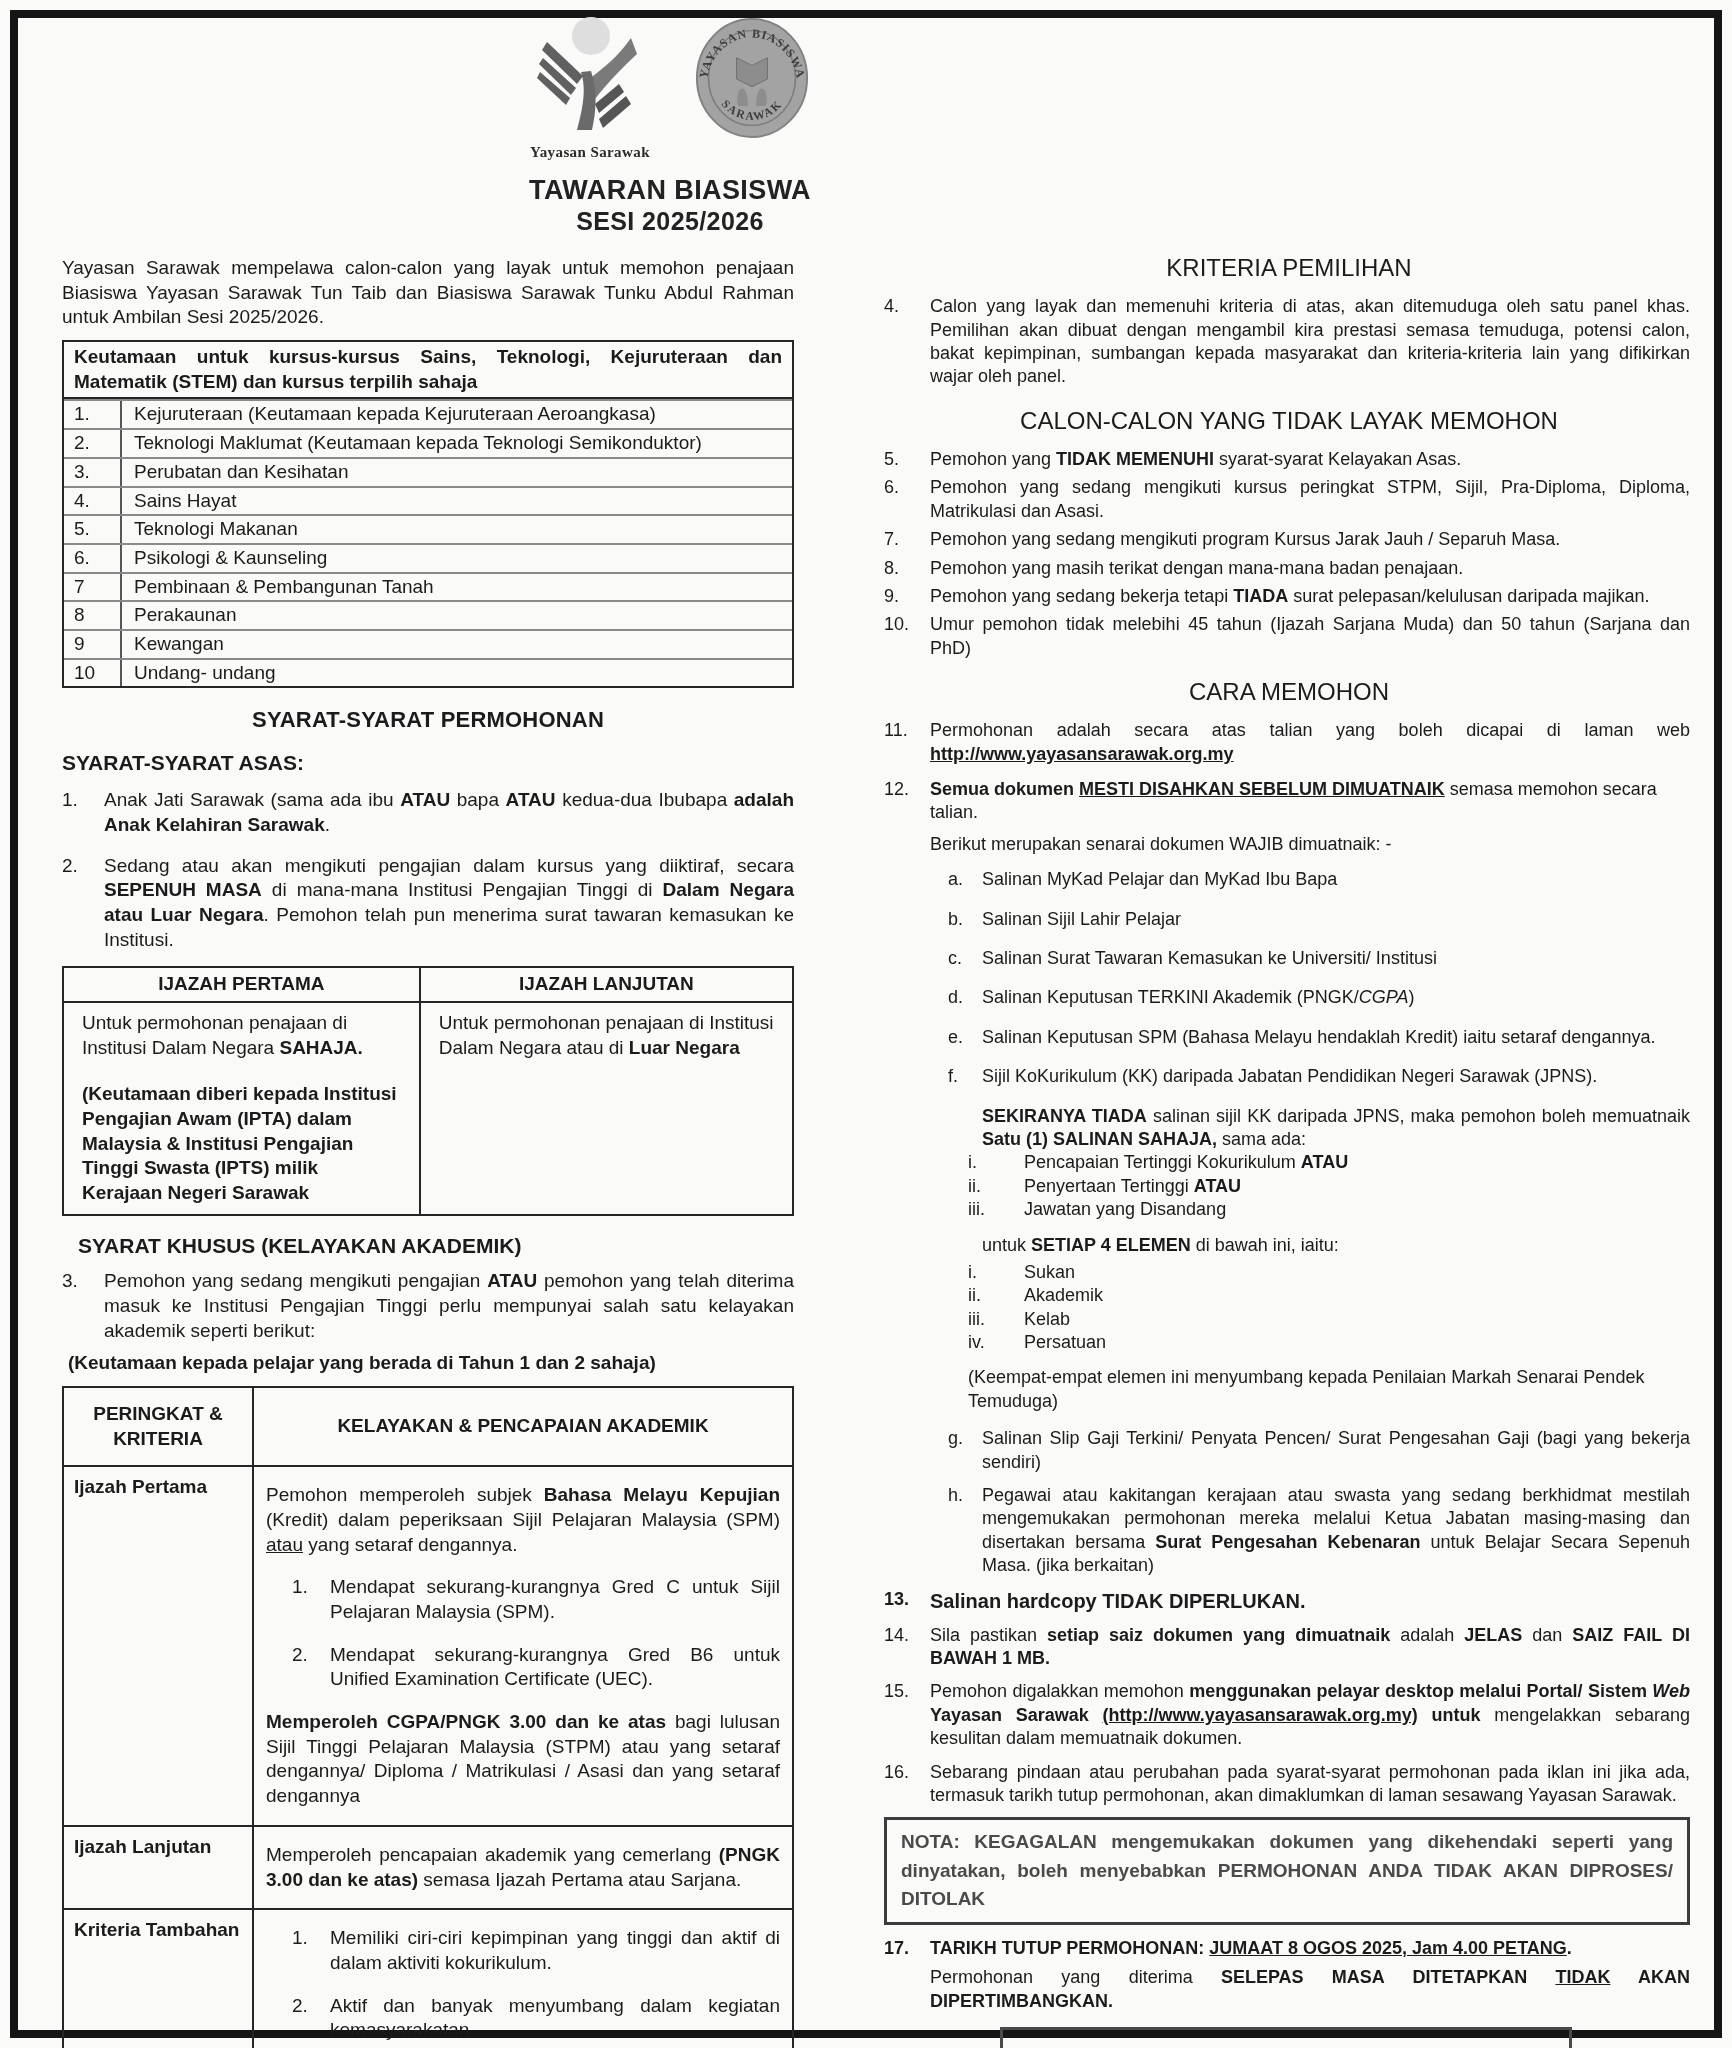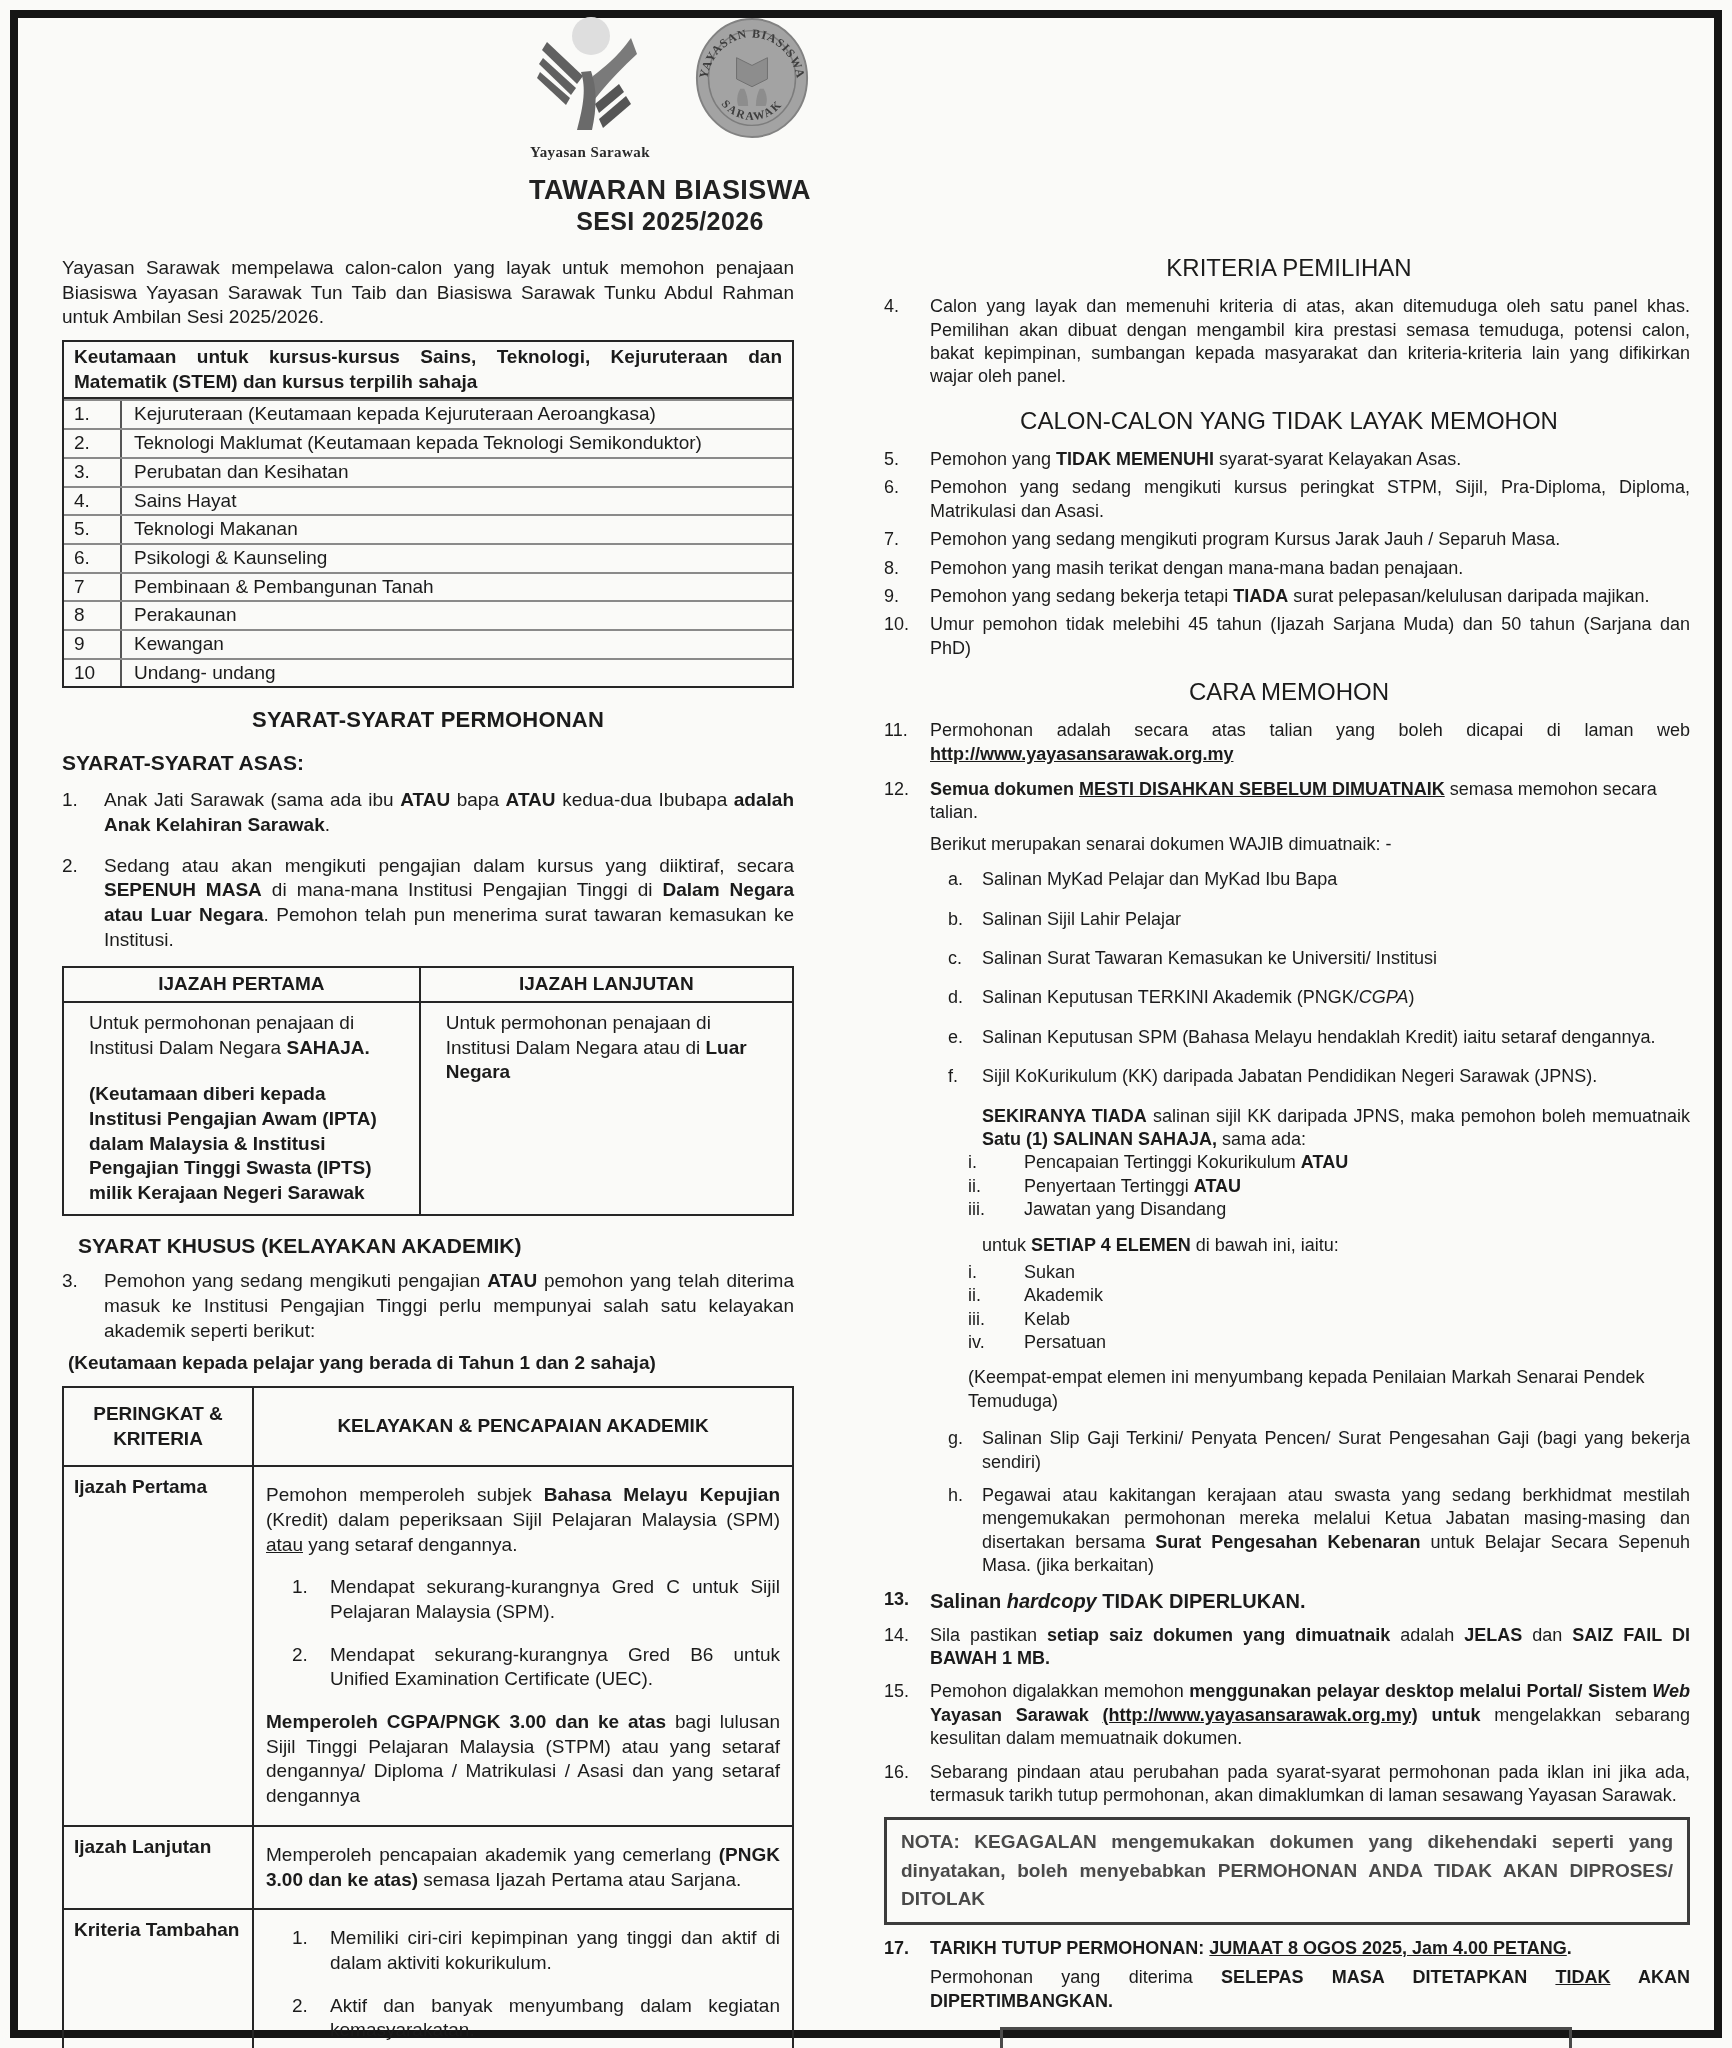--- a/index.html
+++ b/index.html
@@ -27,21 +27,21 @@
   
   .tbl{border:2px solid #262626;margin-bottom:14px;}
   .stem-head{padding:3px 10px;border-bottom:2px solid #262626;}
   .stem-row{display:grid;grid-template-columns:58px 1fr;border-top:2px solid #8a8a8a;}
   .stem-row:first-of-type{border-top:none;}
   .stem-no{padding:1px 0 1px 10px;border-right:2px solid #555;}
   .stem-tx{padding:1px 12px;}
   .ij{display:grid;grid-template-columns:49% 51%;}
   .ij-h{padding:4px 8px;text-align:center;font-weight:bold;border-bottom:2px solid #262626;}
   .ij-h.l, .ij-c.l{border-right:2px solid #262626;}
-  .ij-c{padding:8px 25px;}
+  .ij-c{padding:8px 18px;}
   .ak .ak-r{display:grid;grid-template-columns:190px 1fr;}
   .ak .ak-r + .ak-r{border-top:2px solid #262626;}
   .ak-l{border-right:2px solid #262626;padding:8px 10px;font-weight:bold;}
   .ak-c{padding:16px 12px;}
   .ak-head .ak-l,.ak-head .ak-c{text-align:center;padding:14px 8px;display:flex;align-items:center;justify-content:center;}
   .sub{display:grid;grid-template-columns:38px 1fr;margin:18px 0 0 26px;}
   .sub.first{margin-top:0;}
   
   .doc{display:grid;grid-template-columns:34px 1fr;margin:0 0 16px 64px;}
   .sek{margin-left:98px;}
@@ -329,21 +329,21 @@
         <div>g.</div>
         <p class="jst"><span>Salinan Slip Gaji Terkini/ Penyata Pencen/ Surat Pengesahan Gaji (bagi yang bekerja sendiri)</span></p>
       </div>
     <div class="doc" style="margin-bottom:10px">
         <div>h.</div>
         <p class="jst"><span>Pegawai atau kakitangan kerajaan atau swasta yang sedang berkhidmat mestilah mengemukakan permohonan mereka melalui Ketua Jabatan masing-masing dan disertakan bersama </span><span style="font-weight: bold;">Surat Pengesahan Kebenaran</span><span> untuk Belajar Secara Sepenuh Masa. (jika berkaitan)</span></p>
       </div>
 
     <div class="ritem" style="margin-bottom:10px">
       <div class="b">13.</div>
-      <p style="font-size:20px"><span style="font-weight: bold;">Salinan </span><span style="font-weight: bold; font-style: italic;">hardcopy</span><span style="font-weight: bold;"> TIDAK DIPERLUKAN.</span></p>
+      <p style="font-size:20px"><span style="font-weight: bold;">Salinan </span><span style="font-weight: bold; ">hardcopy</span><span style="font-weight: bold;"> TIDAK DIPERLUKAN.</span></p>
     </div>
     <div class="ritem" style="margin-bottom:10px">
       <div>14.</div>
       <p class="jst"><span>Sila pastikan </span><span style="font-weight: bold;">setiap saiz dokumen yang dimuatnaik</span><span> adalah </span><span style="font-weight: bold;">JELAS</span><span> dan </span><span style="font-weight: bold;">SAIZ FAIL DI BAWAH 1 MB.</span></p>
     </div>
     <div class="ritem" style="margin-bottom:10px">
       <div>15.</div>
       <p class="jst"><span>Pemohon digalakkan memohon </span><span style="font-weight: bold;">menggunakan pelayar desktop melalui Portal/ Sistem </span><span style="font-weight: bold; font-style: italic;">Web</span><span style="font-weight: bold;"> Yayasan Sarawak </span><span style="font-weight: bold; text-decoration: underline;">(http://www.yayasansarawak.org.my)</span><span style="font-weight: bold;"> untuk</span><span> mengelakkan sebarang kesulitan dalam memuatnaik dokumen.</span></p>
     </div>
     <div class="ritem" style="margin-bottom:6px">

